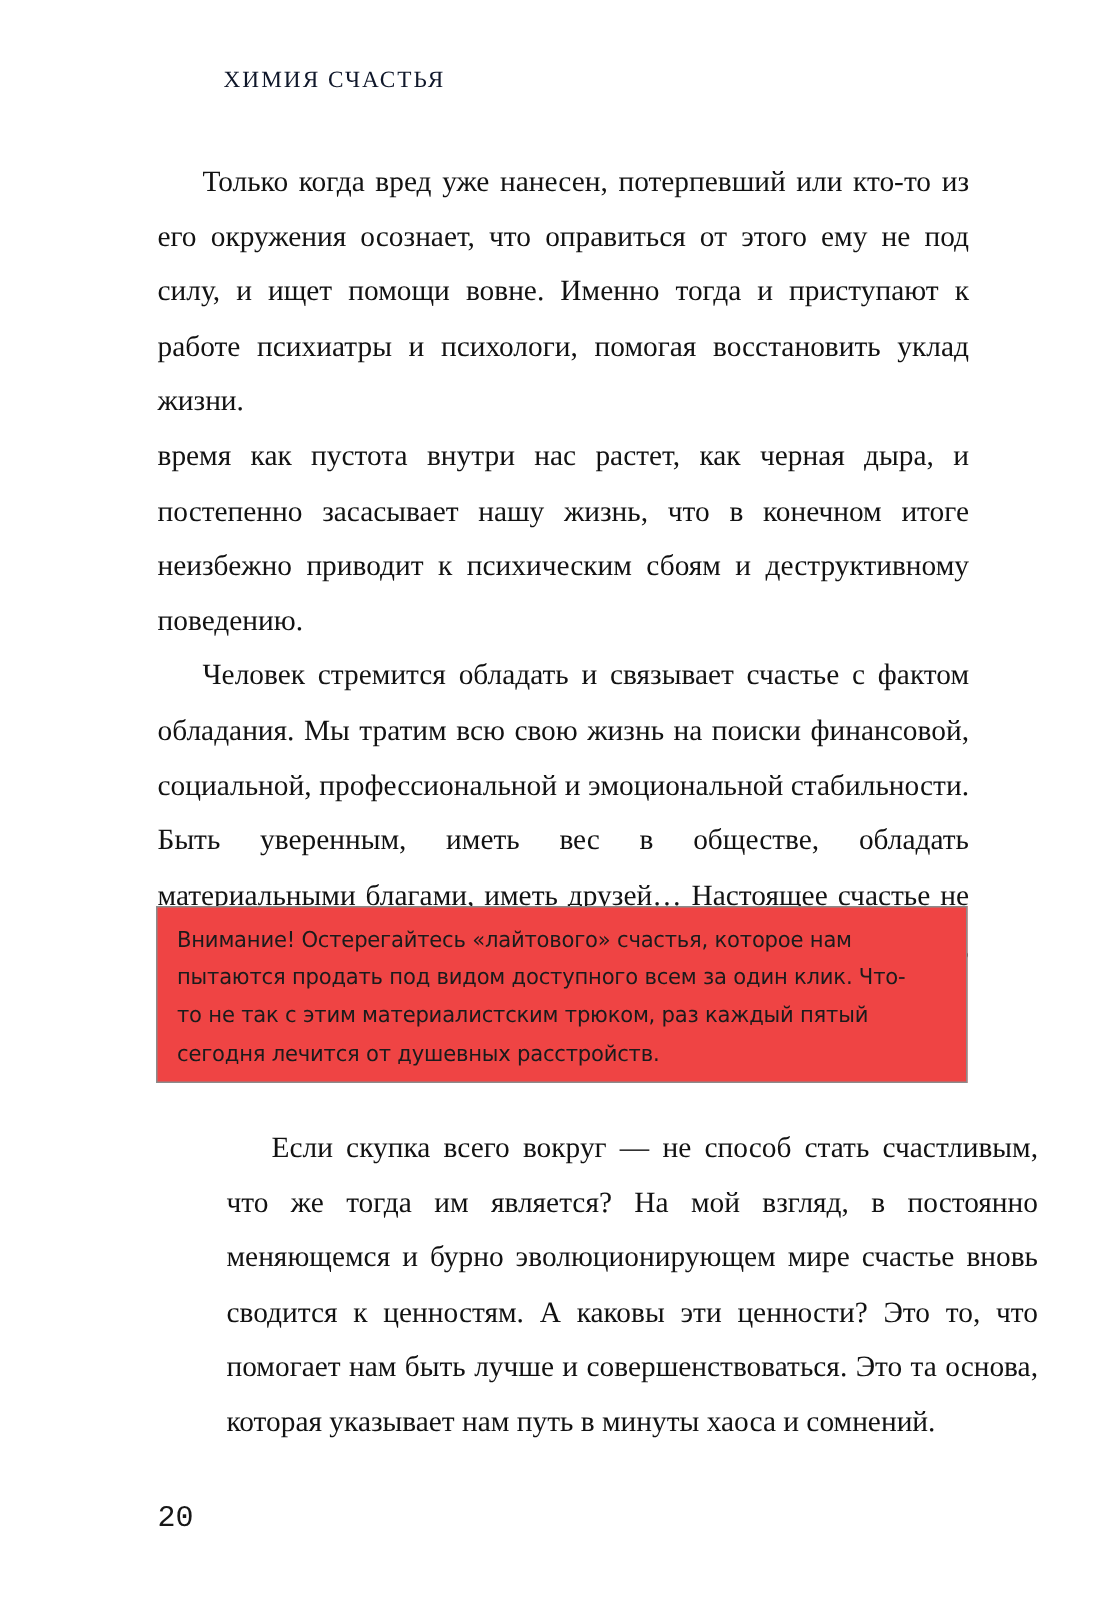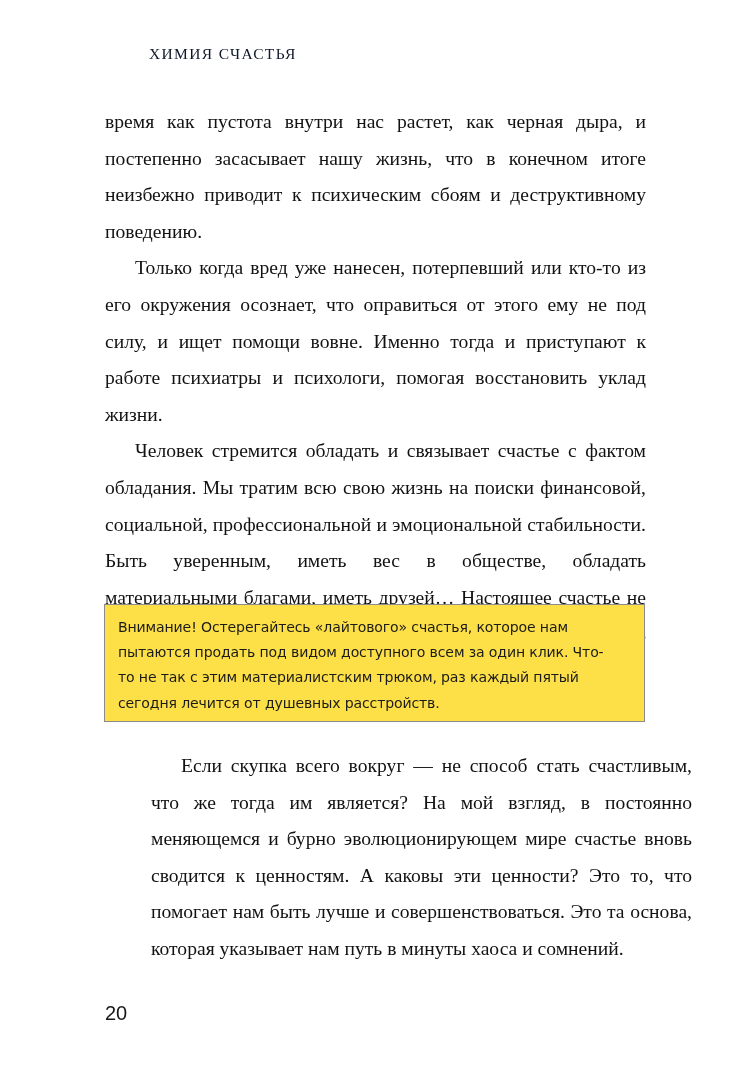--- a/index.html
+++ b/index.html
@@ -66,21 +66,21 @@
 
   
   .callout {
     position: absolute;
     left: 104px;
     top: 604px;
     width: 541px;
     height: 118px;
     box-sizing: border-box;
     border: 1px solid #8b8b8b;
-    background: #fde047;
+    background: #ef4444;
   }
   .callout-text {
     position: absolute;
     left: 13px;
     top: 9px;
     width: 516px;
     margin: 0;
     font-family: "DejaVu Sans", "Liberation Sans", sans-serif;
     font-size: 14.6px;
     line-height: 25.2px;
@@ -98,36 +98,36 @@
     top: 748px;
     width: 541px;
     margin-left: 46px;
   }
 
   
   .folio {
     position: absolute;
     left: 105px;
     top: 1003px;
-    font-family: Liberation Sans, sans-serif;
+    font-family: Liberation Mono, monospace;
     font-size: 20px;
     color: #171717;
     line-height: 1;
   }
 </style>
 </head>
 <body>
 
 <div class="page">
 
   <div class="running-head">ХИМИЯ СЧАСТЬЯ</div>
 
   <div class="body-block">
+    <p class="para">Только когда вред уже нанесен, потерпевший или кто-то из его окружения осознает, что оправиться от этого ему не под силу, и ищет помощи вовне. Именно тогда и приступают к работе психиатры и психологи, помогая восстановить уклад жизни.</p>
     <p class="para no-indent">время как пустота внутри нас растет, как черная дыра, и постепенно засасывает нашу жизнь, что в конечном итоге неизбежно приводит к психическим сбоям и деструктивному поведению.</p>
-    <p class="para">Только когда вред уже нанесен, потерпевший или кто-то из его окружения осознает, что оправиться от этого ему не под силу, и ищет помощи вовне. Именно тогда и приступают к работе психиатры и психологи, помогая восстановить уклад жизни.</p>
     <p class="para">Человек стремится обладать и связывает счастье с фактом обладания. Мы тратим всю свою жизнь на поиски финансовой, социальной, профессиональной и эмоциональной стабильности. Быть уверенным, иметь вес в обществе, обладать материальными благами, иметь друзей… Настоящее счастье не в том, чтобы обладать, а в том, чтобы быть. Наше бытие и есть основа настоящего счастья.</p>
   </div>
 
   <div class="callout">
     <p class="callout-text">Внимание! Остерегайтесь «лайтового» счастья, которое нам пытаются продать под видом доступного всем за один клик. Что-то не так с этим материалистским трюком, раз каждый пятый сегодня лечится от душевных расстройств.</p>
   </div>
 
   <div class="body-block-2">
     <p class="para">Если скупка всего вокруг — не способ стать счастливым, что же тогда им является? На мой взгляд, в постоянно меняющемся и бурно эволюционирующем мире счастье вновь сводится к ценностям. А каковы эти ценности? Это то, что помогает нам быть лучше и совершенствоваться. Это та основа, которая указывает нам путь в минуты хаоса и сомнений.</p>
   </div>

